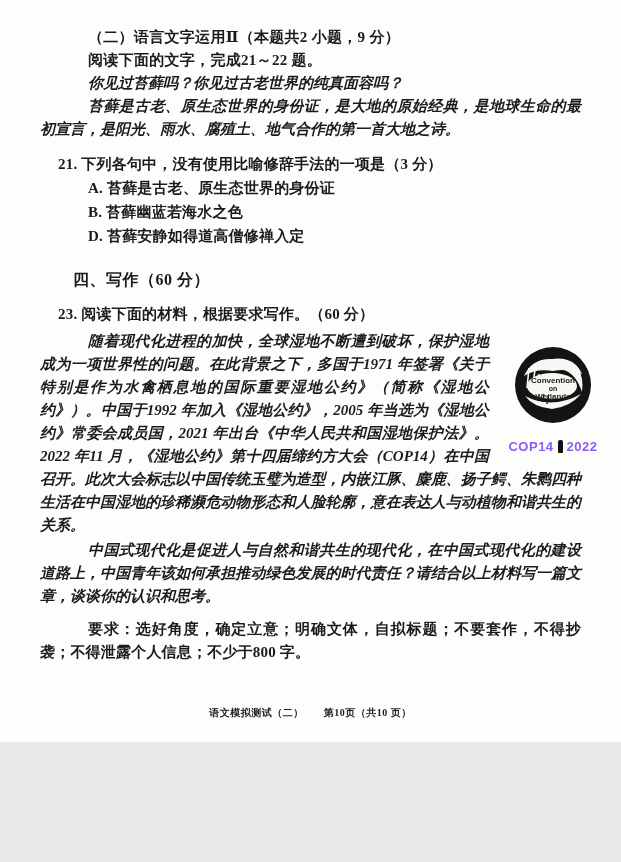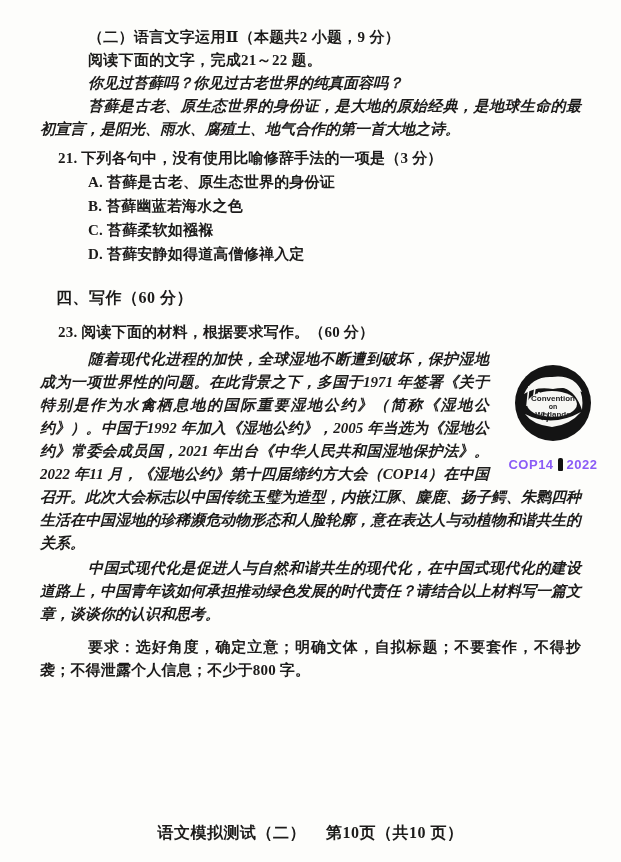--- a/index.html
+++ b/index.html
@@ -1,52 +1,52 @@
 <!DOCTYPE html>
 <html><head>
 <meta charset="utf-8">
 <style>
   html,body { margin:0; padding:0; background:#e8e8e6; }
   .page {
     position:relative;
-    width:621px; height:862px;
+    width:621px; height:742px;
     margin:0 auto;
     background:#fdfdfb;
     color:#1c1b1a;
     font-family:"Liberation Serif","DejaVu Serif",serif;
     font-size:15px;
     line-height:23px;
     overflow:hidden;
     box-sizing:border-box;
     padding:26px 40px 0 40px;
   }
   p { margin:0; }
   .heading {
     font-weight:700;
     margin-left:48px;
     letter-spacing:.3px;
   }
   .sec-heading {
     font-weight:700;
     font-size:16px;
-    margin-left:16px;
+    margin-left:33px;
     margin-top:20px;
     margin-bottom:12px;
     letter-spacing:.5px;
   }
   .kai {
     font-style:italic;
     text-align:justify;
     font-weight:bold;
   }
   .pindent { text-indent:48px; }
   .qline {
     font-weight:700;
     margin-left:18px;
-    margin-top:6px;
+    margin-top:12px;
     letter-spacing:.2px;
   }
   .opt {
     font-weight:700;
     margin-left:48px;
     line-height:24px;
     letter-spacing:.2px;
   }
   .q23 { margin-top:10px; margin-bottom:4px; }
   .material-block { overflow:visible; }
@@ -82,39 +82,38 @@
   }
   .mat-p { margin-top:2px; }
   .footer {
     position:absolute;
     left:0; right:0;
     bottom:18px;
     display:flex;
     justify-content:center;
     gap:20px;
     font-weight:700;
-    font-size:16px;
+    font-size:10px;
     letter-spacing:.5px;
   }
 </style>
 </head>
 <body>
 
 <div class="page">
 
   <p class="heading">（二）语言文字运用Ⅱ（本题共2 小题，9 分）</p>
   <p class="heading">阅读下面的文字，完成21～22 题。</p>
 
   <p class="kai" style="margin-left:48px;">你见过苔藓吗？你见过古老世界的纯真面容吗？</p>
   <p class="kai pindent">苔藓是古老、原生态世界的身份证，是大地的原始经典，是地球生命的最初宣言，是阳光、雨水、腐殖土、地气合作的第一首大地之诗。</p>
 
   <p class="qline">21. 下列各句中，没有使用比喻修辞手法的一项是（3 分）</p>
   <p class="opt">A. 苔藓是古老、原生态世界的身份证</p>
   <p class="opt">B. 苔藓幽蓝若海水之色</p>
-  <p class="opt">C. 苔藓柔软如襁褓</p>
   <p class="opt">D. 苔藓安静如得道高僧修禅入定</p>
 
   <p class="sec-heading">四、写作（60 分）</p>
   <p class="qline q23">23. 阅读下面的材料，根据要求写作。（60 分）</p>
 
   <div class="material-block">
     <div class="stamp-float">
       <svg width="82" height="82" viewBox="0 0 82 82" aria-hidden="true">
         <circle cx="41" cy="41" r="38" fill="#141414"></circle>
         <path d="M12 32 Q20 14 40 15 Q62 12 70 30 Q55 24 41 27 Q24 24 12 32 Z" fill="#f7f7f4"></path>

